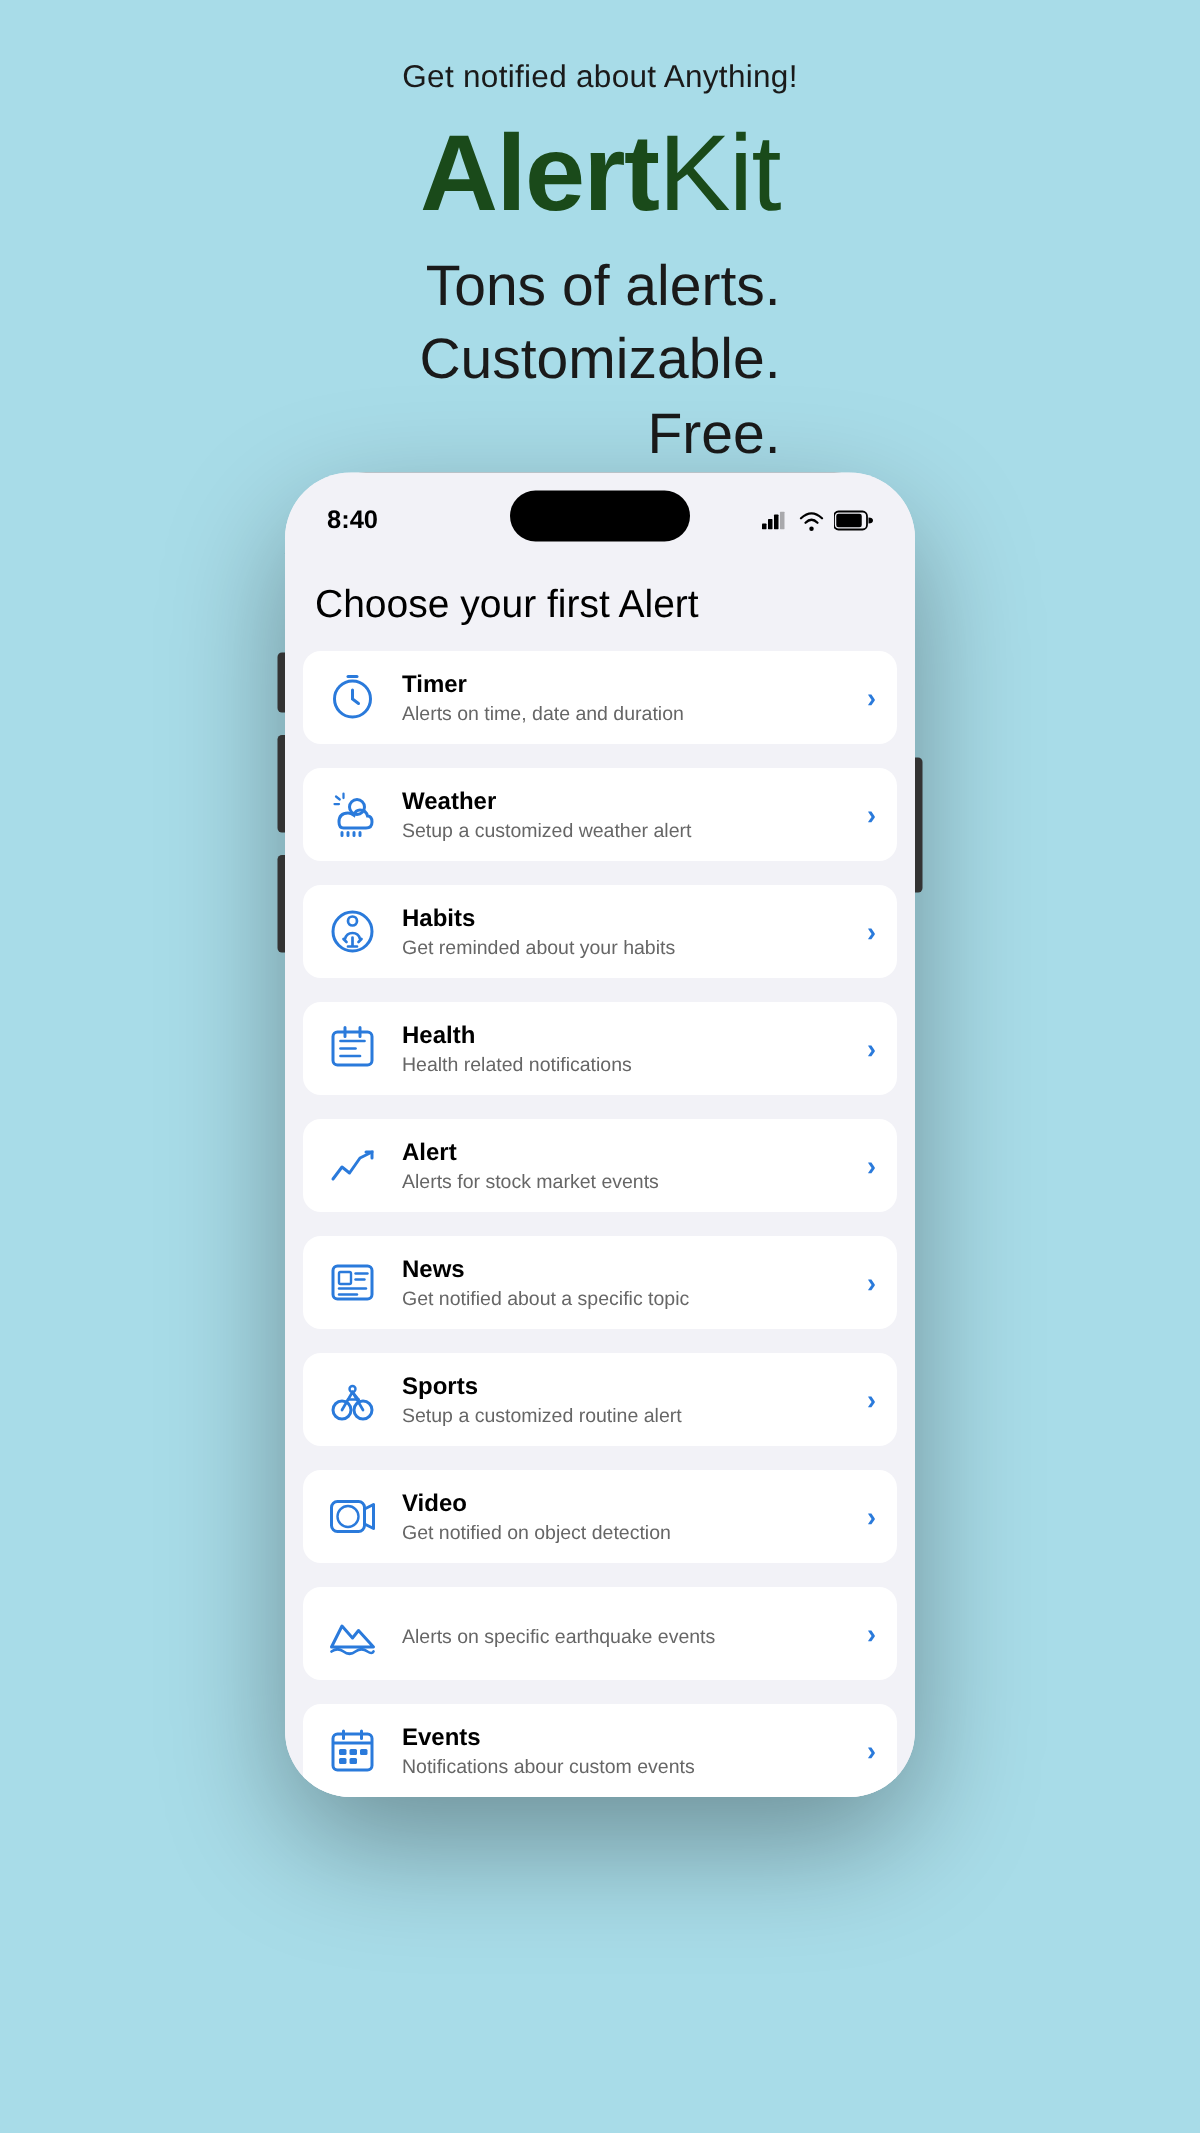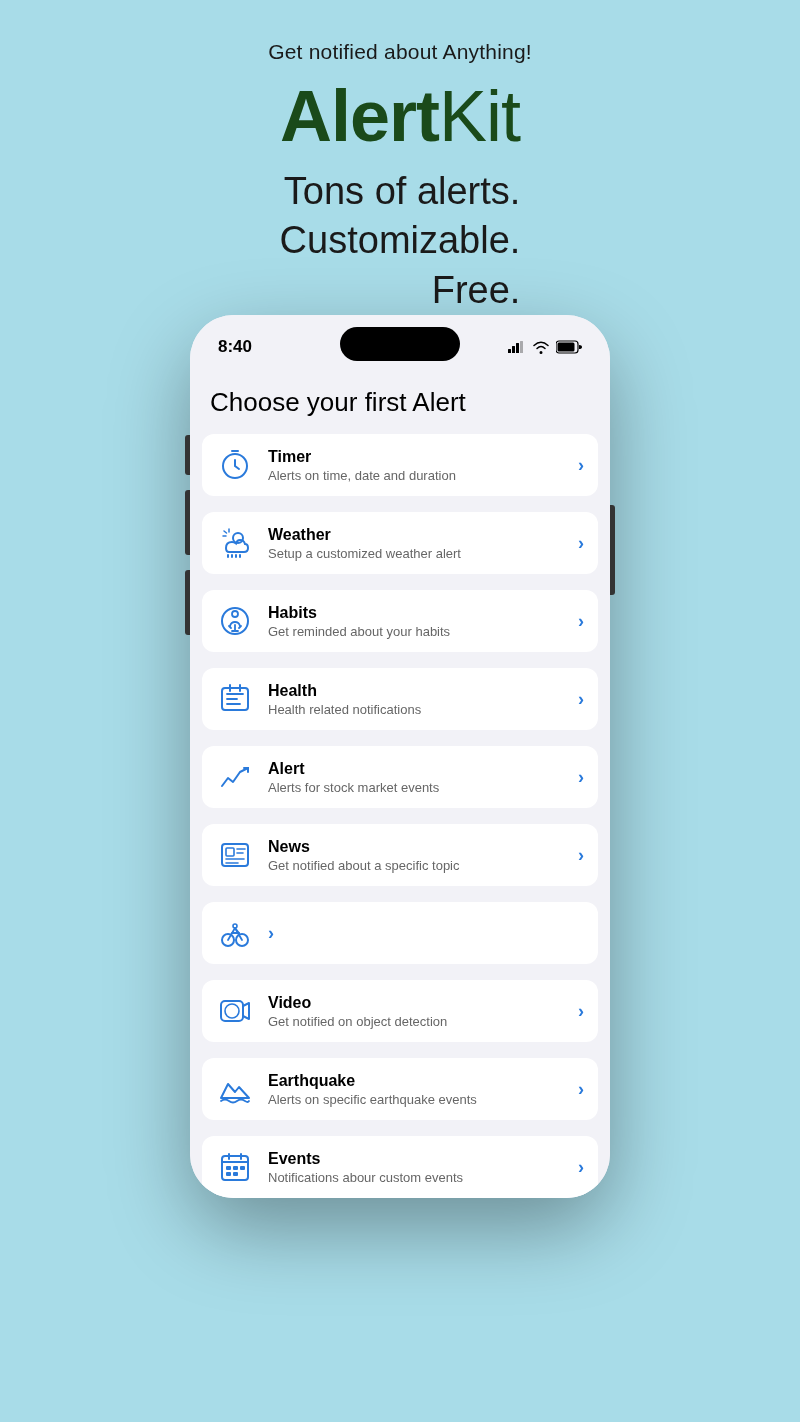--- a/index.html
+++ b/index.html
@@ -356,20 +356,24 @@
             <svg viewBox="0 0 34 34" fill="none" xmlns="http://www.w3.org/2000/svg">
 
               <circle cx="10" cy="24" r="6" stroke="#2a7adb" stroke-width="2"></circle>
               <circle cx="24" cy="24" r="6" stroke="#2a7adb" stroke-width="2"></circle>
               <path d="M10 24 L17 12 L24 24" stroke="#2a7adb" stroke-width="1.8" stroke-linecap="round" stroke-linejoin="round"></path>
               <path d="M17 12 L21 17" stroke="#2a7adb" stroke-width="1.8" stroke-linecap="round"></path>
               <circle cx="17" cy="10" r="2" stroke="#2a7adb" stroke-width="1.6"></circle>
               <path d="M14 17 L21 17" stroke="#2a7adb" stroke-width="1.8" stroke-linecap="round"></path>
             </svg>
           </div>
+          <div class="alert-text">
+            <div class="alert-title">Sports</div>
+            <div class="alert-subtitle">Setup a customized routine alert</div>
+          </div>
           <span class="chevron">›</span>
         </div>
 
         <div class="alert-item">
           <div class="alert-icon">
             <svg viewBox="0 0 34 34" fill="none" xmlns="http://www.w3.org/2000/svg">
               <rect x="3" y="7" width="22" height="20" rx="4" stroke="#2a7adb" stroke-width="2"></rect>
               <circle cx="14" cy="17" r="7" stroke="#2a7adb" stroke-width="1.6"></circle>
               <path d="M25 12 L31 9 L31 25 L25 22" stroke="#2a7adb" stroke-width="2" stroke-linecap="round" stroke-linejoin="round"></path>
             </svg>
@@ -383,21 +387,20 @@
 
         <div class="alert-item">
           <div class="alert-icon">
             <svg viewBox="0 0 34 34" fill="none" xmlns="http://www.w3.org/2000/svg">
 
               <path d="M3 26 L10 12 L17 20 L21 15 L31 26 Z" stroke="#2a7adb" stroke-width="2" stroke-linecap="round" stroke-linejoin="round" fill="none"></path>
               <path d="M3 29 Q7 26 11 29 Q15 32 19 29 Q23 26 27 29 Q30 31 31 29" stroke="#2a7adb" stroke-width="1.8" fill="none" stroke-linecap="round"></path>
             </svg>
           </div>
           <div class="alert-text">
-            <div class="alert-title">Earthquake</div>
             <div class="alert-subtitle">Alerts on specific earthquake events</div>
           </div>
           <span class="chevron">›</span>
         </div>
 
         <div class="alert-item">
           <div class="alert-icon">
             <svg viewBox="0 0 34 34" fill="none" xmlns="http://www.w3.org/2000/svg">
               <rect x="4" y="6" width="26" height="24" rx="3" stroke="#2a7adb" stroke-width="2"></rect>
               <path d="M4 12 L30 12" stroke="#2a7adb" stroke-width="2"></path>

